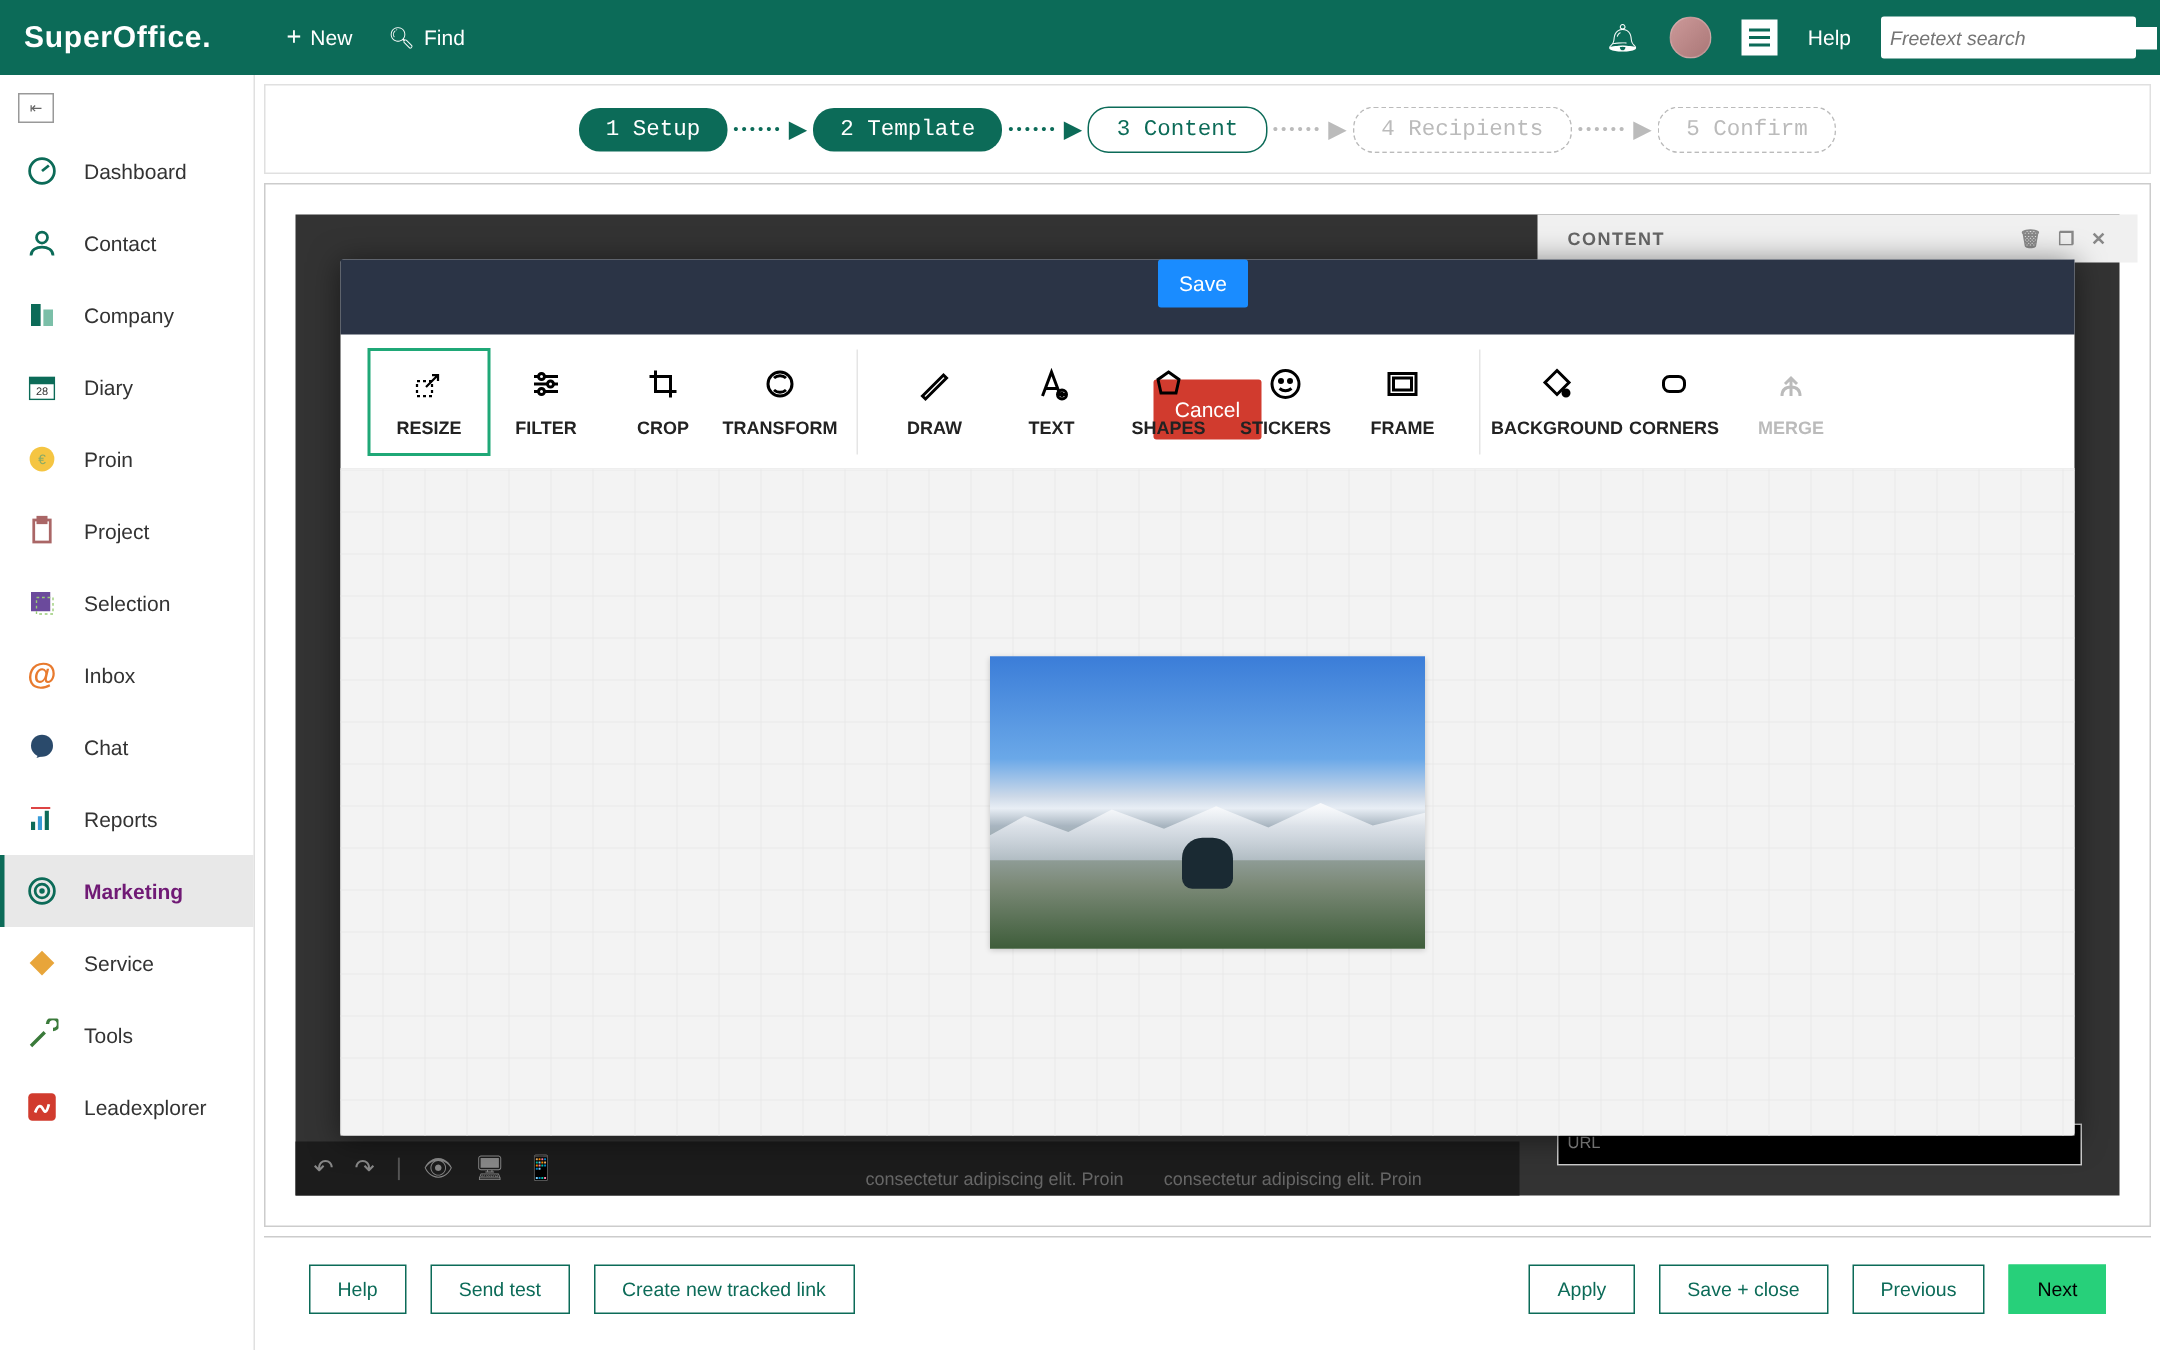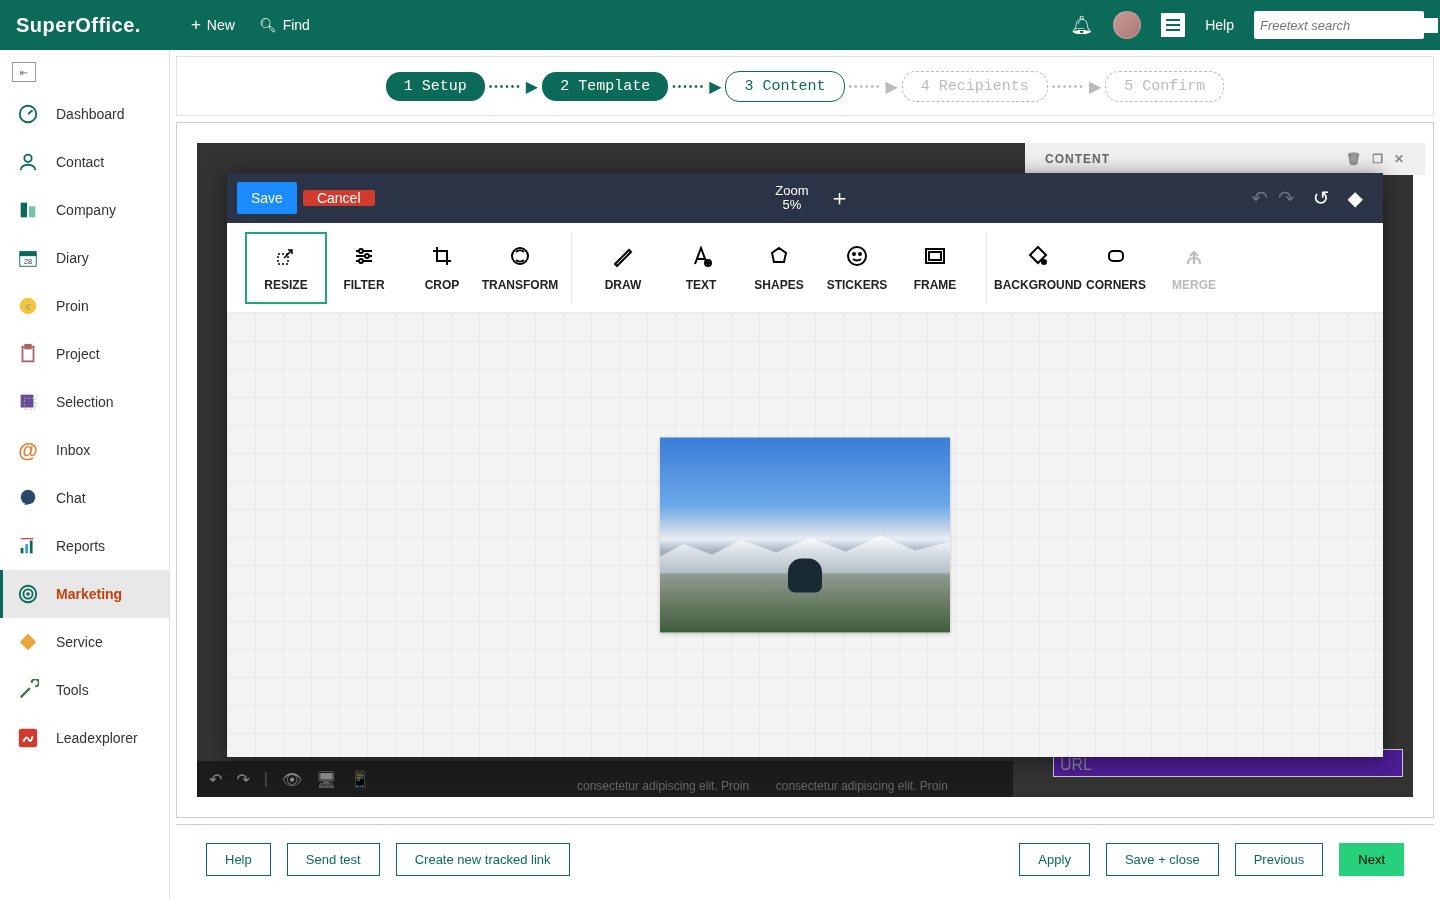--- a/index.html
+++ b/index.html
@@ -18,46 +18,46 @@
 .search-box { width: 170px; height: 28px; background: #fff; border-radius: 2px; display: flex; align-items: center; padding: 0 6px; }
 .search-box input { flex: 1; border: none; outline: none; font-size: 13px; font-style: italic; color: #666; }
 .search-box svg { width: 16px; height: 16px; }
 
 .main { display: flex; height: 850px; }
 
 
 .sidebar { width: 170px; border-right: 1px solid #e0e0e0; padding-top: 8px; }
 .collapse-btn { width: 24px; height: 20px; margin: 4px 12px 8px; border: 1px solid #999; display:flex; align-items:center; justify-content:center; font-size:10px; color:#666;}
 .nav-item { display: flex; align-items: center; gap: 16px; padding: 12px 16px; font-size: 14px; color: #333; cursor: pointer; }
-.nav-item.active { background: #e8e8e8; color: #c2410c; font-weight: 600; border-left:3px solid #0c6b58; padding-left:13px;}
+.nav-item.active { background: #e8e8e8; color: #701a75; font-weight: 600; border-left:3px solid #0c6b58; padding-left:13px;}
 .nav-icon { width: 24px; height: 24px; display:flex; align-items:center; justify-content:center; }
 
 
 .content { flex: 1; display: flex; flex-direction: column; }
 .stepper-bar { height: 60px; border: 1px solid #e0e0e0; margin: 6px; display: flex; align-items: center; justify-content: center; gap: 4px; }
 .step { padding: 6px 18px; border-radius: 14px; font-size: 15px; white-space: nowrap; font-family: Liberation Mono, monospace; }
 .step.done { background: #0c6b58; color:#fff; }
 .step.current { border: 1px solid #0c6b58; color:#0c6b58; }
 .step.future { border: 1px dashed #bbb; color:#bbb; }
 .dots { color:#0c6b58; letter-spacing:2px; font-size:10px;}
 .dots.future{color:#bbb;}
 .arrow{color:#0c6b58;}
 .arrow.future{color:#bbb;}
 
 .canvas-shell { flex: 1; margin: 0 6px 6px; border: 1px solid #ccc; position: relative; background: #fff; padding: 20px; overflow:hidden;}
 .canvas-dark { position:absolute; left:20px; right:20px; top:20px; bottom:20px; background:#333; }
 .content-panel-hdr { position:absolute; right:8px; top:20px; width:400px; height:32px; background:#f0f0f0; display:flex; align-items:center; padding:0 20px; font-size:12px; font-weight:700; color:#666; letter-spacing:1px;margin-left:45px;}
 .content-panel-hdr .hdr-icons{margin-left:auto; display:flex; gap:10px; color:#888;}
-.url-field{position:absolute; right:30px; bottom:40px; width:350px; height:28px; border:1px solid #ccc; background:#4c1d95; font-size:16px; color:#888; padding:6px;}
+.url-field{position:absolute; right:45px; bottom:40px; width:350px; height:28px; border:1px solid #ccc; background:#000000; font-size:11px; color:#888; padding:6px;}
 
 
 .editor { position:absolute; left:50px; right:50px; top:50px; bottom:60px; background:#fff; box-shadow:0 2px 20px rgba(0,0,0,.5); display:flex; flex-direction:column; border-radius:2px;}
-.editor-hdr { height:50px; background:#2b3446; display:flex; align-items:center; padding:0 10px; color:#fff; }
+.editor-hdr { height:50px; background:#2b3446; display:flex; align-items:center; padding:0 10px; color:#fff;flex-direction:column; }
 .btn-save{background:#1a8cff; color:#fff; border:none; padding:8px 14px; font-size:14px; cursor:pointer; border-radius:2px; margin-right:6px;}
-.btn-cancel{background:#d13b2e; color:#fff; border:none; padding:0 14px; font-size:14px; cursor:pointer; border-radius:2px;}
+.btn-cancel{background:#d13b2e; color:#fff; border:none; padding:12px 14px; font-size:14px; cursor:pointer; border-radius:2px;margin-top:48px;}
 .zoom-box{margin:0 auto; text-align:center; font-size:13px; display:flex; align-items:center; gap:20px;}
 .zoom-inner{line-height:1.1;}
 .plus-add{font-size:22px; font-weight:300;}
 .ed-icons-right{display:flex; gap:18px; font-size:20px; padding-right:10px; align-items:center;}
 .undo-group{color:#6a7388; display:flex; gap:10px;}
 
 .toolbar{height:90px; display:flex; align-items:center; border-bottom:1px solid #eee; padding:0 20px;}
 .tool{width:78px; display:flex; flex-direction:column; align-items:center; gap:10px; font-size:12px; font-weight:600; color:#222; cursor:pointer; padding:10px 0;}
 .tool.active{outline:2px solid #1fa877;}
 .tool.disabled{color:#bbb;}

